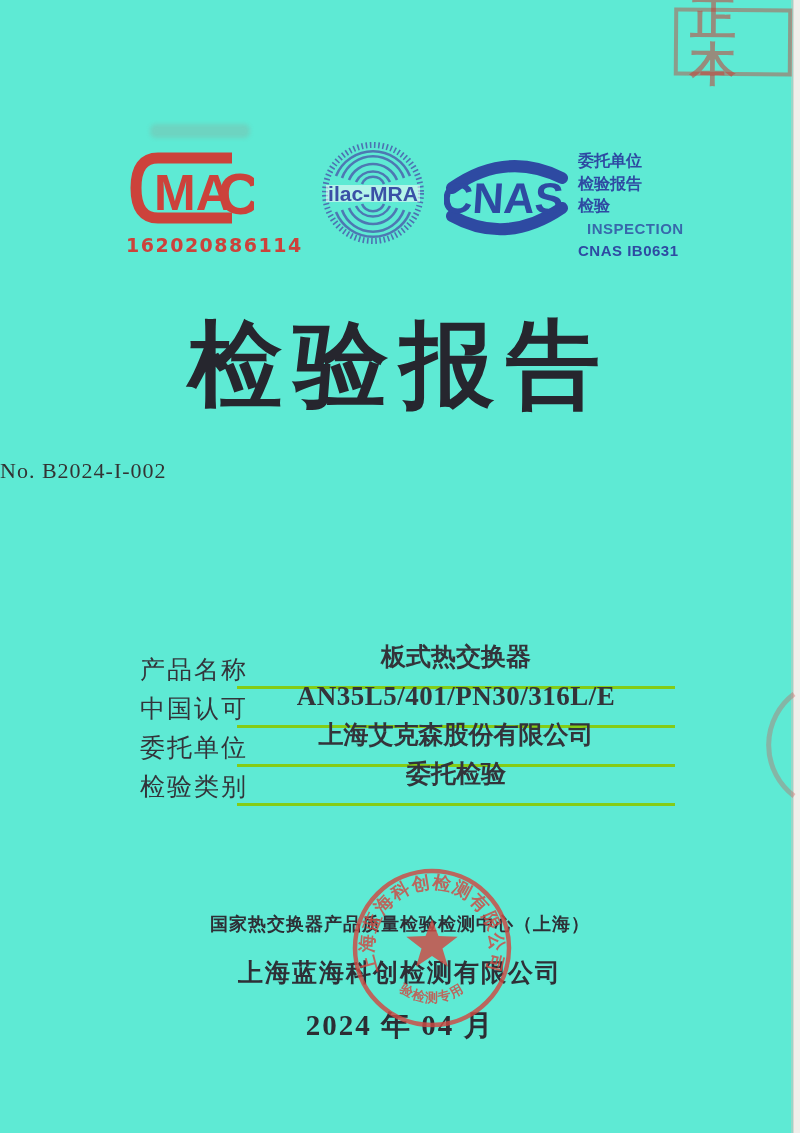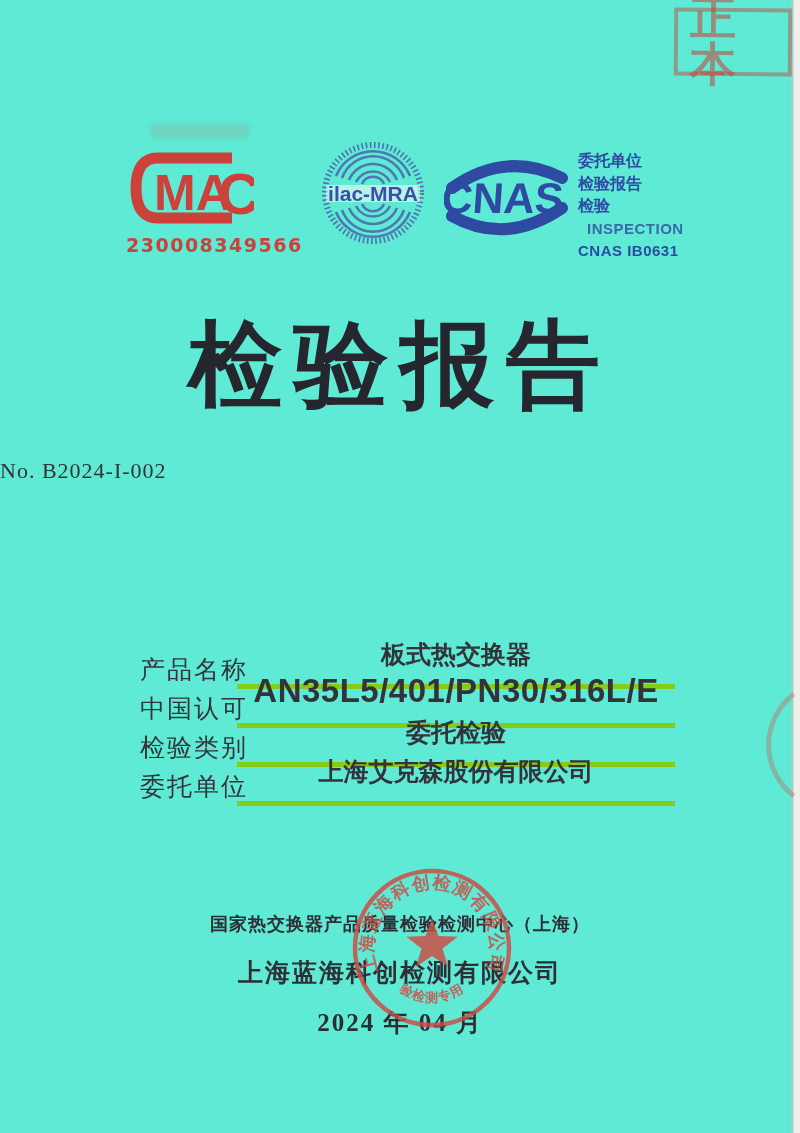--- a/index.html
+++ b/index.html
@@ -55,37 +55,37 @@
   }
 
   
   .info-table{position:absolute;left:140px;top:650px;width:535px;}
   .info-row{display:flex;align-items:flex-end;height:39px;}
   .info-label{
     width:97px;flex:0 0 97px;font-size:25px;font-weight:400;
     letter-spacing:2px;color:#33343a;padding-bottom:3px;white-space:nowrap;
   }
   .info-value{
-    flex:1;text-align:center;border-bottom:5px solid #84cc16;
+    flex:1;text-align:center;border-bottom:3px solid #84cc16;
     font-size:25px;font-weight:700;color:#33343a;
     padding-bottom:13px;white-space:nowrap;
   }
   .info-value.serif{
-    font-family:Liberation Sans, sans-serif;
-    font-weight:600;font-size:33px;letter-spacing:.5px;
+    font-family:Liberation Serif, serif;
+    font-weight:600;font-size:27px;letter-spacing:.5px;
   }
 
   
   .org1{position:absolute;left:0;top:912px;width:100%;text-align:center;
     font-size:18px;font-weight:700;letter-spacing:1px;color:#2e2f36;}
   .org2{position:absolute;left:0;top:956px;width:100%;text-align:center;
     font-size:25px;font-weight:700;letter-spacing:2px;color:#2e2f36;}
   .date-line{position:absolute;left:0;top:1006px;width:100%;text-align:center;
     font-family:"Liberation Serif","DejaVu Serif",serif;
-    font-size:25px;font-weight:600;letter-spacing:2px;color:#2c2d33;}
+    font-size:29px;font-weight:600;letter-spacing:2px;color:#2c2d33;}
 
   
   .seal{position:absolute;left:348px;top:864px;opacity:.82;}
   .edge-seal{position:absolute;left:756px;top:692px;opacity:.45;}
 </style>
 </head>
 <body>
 
 <div class="page">
 
@@ -97,21 +97,21 @@
   </div>
 
   <div class="smudge"></div>
 
   <div class="cma">
     <svg width="128" height="80" viewBox="0 0 128 80">
       <path d="M 106,10 H 32 Q 10,10 10,40 Q 10,70 32,70 H 106" fill="none" stroke="#cc423b" stroke-width="11"></path>
       <text x="28" y="62" font-size="50" font-weight="800" font-family="Liberation Sans, sans-serif" fill="#cc423b">MA</text>
       <text x="92" y="66" font-size="58" font-weight="800" font-family="Liberation Sans, sans-serif" fill="#cc423b">C</text>
     </svg>
-    <div class="cma-number">230008349566</div>
+    <div class="cma-number">162020886114</div>
   </div>
 
   <svg class="ilac" width="106" height="106" viewBox="0 0 106 106">
     <circle cx="53" cy="53" r="48" fill="none" stroke="#4a5cab" stroke-width="6" stroke-dasharray="1.6 2.6" opacity=".85"></circle>
     <g fill="none" stroke="#4a5cab" stroke-width="2.6" opacity=".8">
       <path d="M 42,44 A 12,12 0 0 1 64,44"></path>
       <path d="M 36,42 A 19,19 0 0 1 70,42"></path>
       <path d="M 29,40 A 26,26 0 0 1 77,40"></path>
       <path d="M 22,38 A 33,33 0 0 1 84,38"></path>
       <path d="M 16,36 A 40,40 0 0 1 90,36"></path>
@@ -146,26 +146,26 @@
   <div class="info-table">
     <div class="info-row">
       <div class="info-label">产品名称</div>
       <div class="info-value">板式热交换器</div>
     </div>
     <div class="info-row">
       <div class="info-label">中国认可</div>
       <div class="info-value serif">AN35L5/401/PN30/316L/E</div>
     </div>
     <div class="info-row">
+      <div class="info-label">委托单位</div>
+      <div class="info-value">上海艾克森股份有限公司</div>
+    </div>
+    <div class="info-row">
       <div class="info-label">检验类别</div>
       <div class="info-value">委托检验</div>
-    </div>
-    <div class="info-row">
-      <div class="info-label">委托单位</div>
-      <div class="info-value">上海艾克森股份有限公司</div>
     </div>
   </div>
 
   <div class="org1">国家热交换器产品质量检验检测中心（上海）</div>
   <div class="org2">上海蓝海科创检测有限公司</div>
   <div class="date-line">2024 年 04 月</div>
 
   <svg class="seal" width="168" height="168" viewBox="0 0 168 168">
     <defs>
       <path id="ringPath" d="M 30.5,108.5 A 59,59 0 1 1 137.5,108.5" fill="none"></path>

